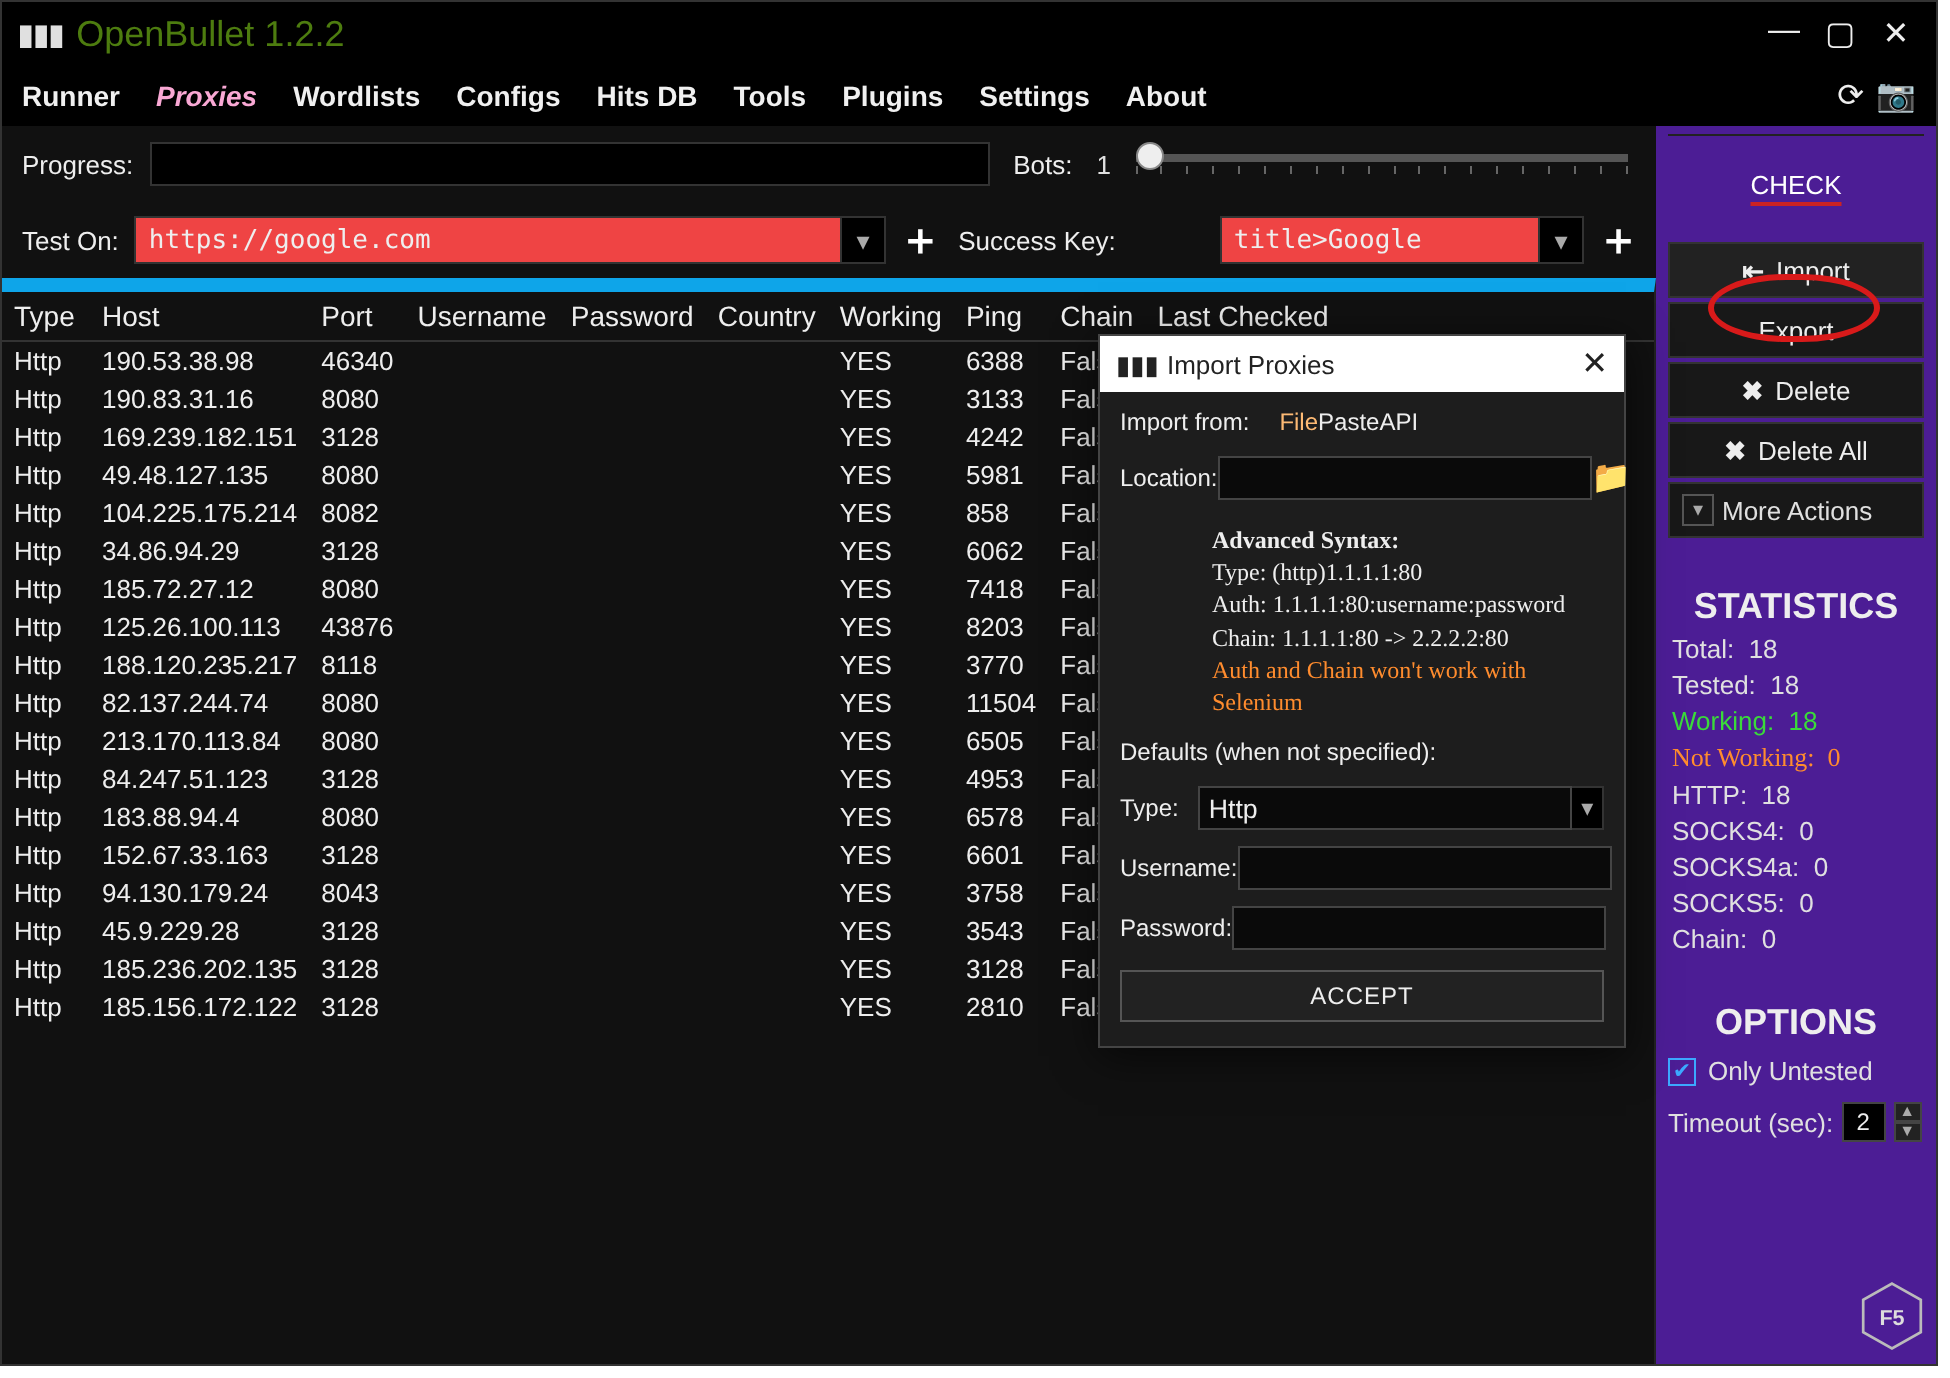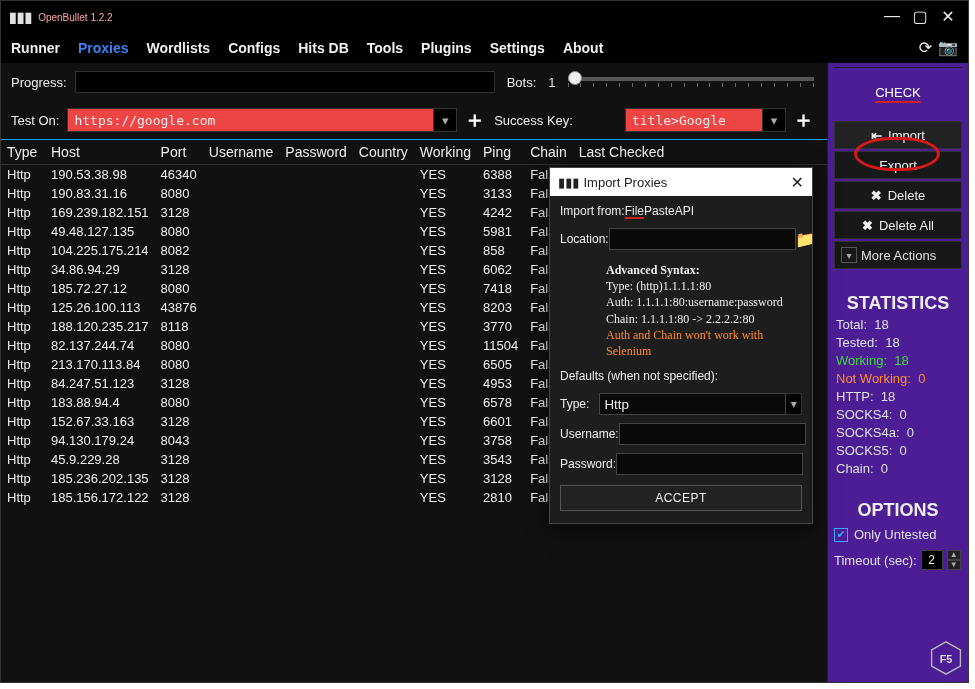--- a/index.html
+++ b/index.html
@@ -25,21 +25,21 @@
     align-items: center;
     height: 32px;
     padding: 0 8px;
     background: #000;
   }
   .titlebar .logo {
     font-weight: bold;
     margin-right: 6px;
     font-size: 14px;
   }
-  .titlebar .title { font-size: 10px; color: #fca5a5; }
+  .titlebar .title { font-size: 18px; color: #4d7c0f; }
   .titlebar .spacer { flex: 1; }
   .winbtn {
     width: 24px; height: 20px;
     text-align: center;
     font-size: 16px;
     color: #eee;
     margin-left: 4px;
     cursor: pointer;
   }
   .menubar {
@@ -50,21 +50,21 @@
     background: #000;
     border-bottom: 1px solid #000;
   }
   .menubar .menuitem {
     font-weight: bold;
     font-size: 14px;
     color: #f0f0f0;
     margin-right: 18px;
     cursor: pointer;
   }
-  .menubar .menuitem.active { color: #3b82f6; }
+  .menubar .menuitem.active { color: #f9a8d4; font-style: italic; }
   .menubar .spacer { flex: 1; }
   .menubar .icon {
     color: #eee; font-size: 16px; margin-left: 6px; cursor: pointer;
   }
   .controls1, .controls2 {
     display: flex;
     align-items: center;
     height: 38px;
     padding: 0 10px;
     background: #111;
@@ -95,37 +95,37 @@
   }
   .slider-ticks span { width:1px; height:4px; background:#666; }
   .textinput {
     background: #ef4444; color: #eee;
     border: 1px solid #333;
     height: 24px; padding: 0 6px;
     font-family: "Consolas", monospace;
     font-size: 13px;
   }
   .test-on { width: 380px; }
-  .success-key { width: 138px; margin-left: 44px; }
+  .success-key { width: 160px; margin-left: 44px; }
   .dropdown-arrow {
     width: 24px; height: 24px; color:#aaa;
     display:flex; align-items:center; justify-content:center;
     border:1px solid #333; border-left:none; background:#000;
     cursor:pointer;
   }
   .plusbtn {
     color:#fff; font-size:22px; font-weight:bold;
     width:28px; text-align:center; cursor:pointer;
     margin: 0 6px 0 4px;
   }
   .mainrow {
     display:flex; height: calc(100% - 138px);
   }
   .tablewrap {
-    flex: 1; border-top:1px solid #0ea5e9; border-right:1px solid #222;
+    flex: 1; border-top:7px solid #0ea5e9; border-right:1px solid #222;
     overflow:hidden;
   }
   table {
     border-collapse: collapse; width: 100%;
     font-size: 13px;
   }
   thead th {
     text-align:left; color:#eee; font-weight:normal;
     padding: 4px 6px; border-bottom:1px solid #333;
     font-size:14px;
@@ -164,21 +164,21 @@
     width:16px;height:16px;border:1px solid #555;
     display:flex;align-items:center;justify-content:center;
     font-size:10px;color:#aaa;
   }
   .stats-head, .opts-head {
     text-align:center; font-weight:bold; color:#eee;
     margin-top:22px; font-size:18px;
   }
   .statline { font-size:13px; margin:1px 0 0 2px; }
   .green { color:#3adb3a; }
-  .orange { color:#ff8c2e; }
+  .orange { color:#ff8c2e;font-family:Liberation Serif, serif; }
   .optsrow {
     display:flex; align-items:center; gap:6px; margin-top:4px;
   }
   .checkbox {
     width:14px;height:14px;border:1px solid #3ca8ff;
     display:flex;align-items:center;justify-content:center;
     color:#3ca8ff;font-size:11px;
   }
   .timeoutrow {
     display:flex; align-items:center; gap:4px; margin-top:6px;
@@ -204,21 +204,21 @@
   }
   .dialog .dlg-title {
     background:#fff; color:#222;
     height:28px; display:flex; align-items:center;
     padding:0 8px; font-size:13px;
   }
   .dlg-title .spacer{flex:1;}
   .dlg-title .close{color:#222;font-size:16px;cursor:pointer;}
   .dlg-body { padding: 8px 10px 12px; font-size:12px; color:#eee; }
   .dlg-row { display:flex; align-items:center; margin-bottom:8px; gap:0; }
-  .link-file { color:#e5e5e5; text-decoration:underline; text-decoration-color:#cc2222; text-decoration-thickness:2px; text-underline-offset:2px; cursor:pointer;}
+  .link-file { color:#fdba74; text-decoration-color:#cc2222; text-decoration-thickness:2px; text-underline-offset:2px; cursor:pointer;margin-left:15px;}
   .tab-plain { color:#eee; cursor:pointer; }
   .dlg-input {
     background:#0a0a0a; border:1px solid #444;
     height:22px; color:#eee; padding:0 4px;
   }
   .folder-icon { font-size:16px; color:#eee; cursor:pointer; }
   .syntax { font-family:Liberation Serif, serif; font-size:12px; line-height:1.35;margin-left:46px; }
   .syntax .warn { color:#ff8c2e; }
   .accept {
     margin-top:10px; height:26px; background:#222;

